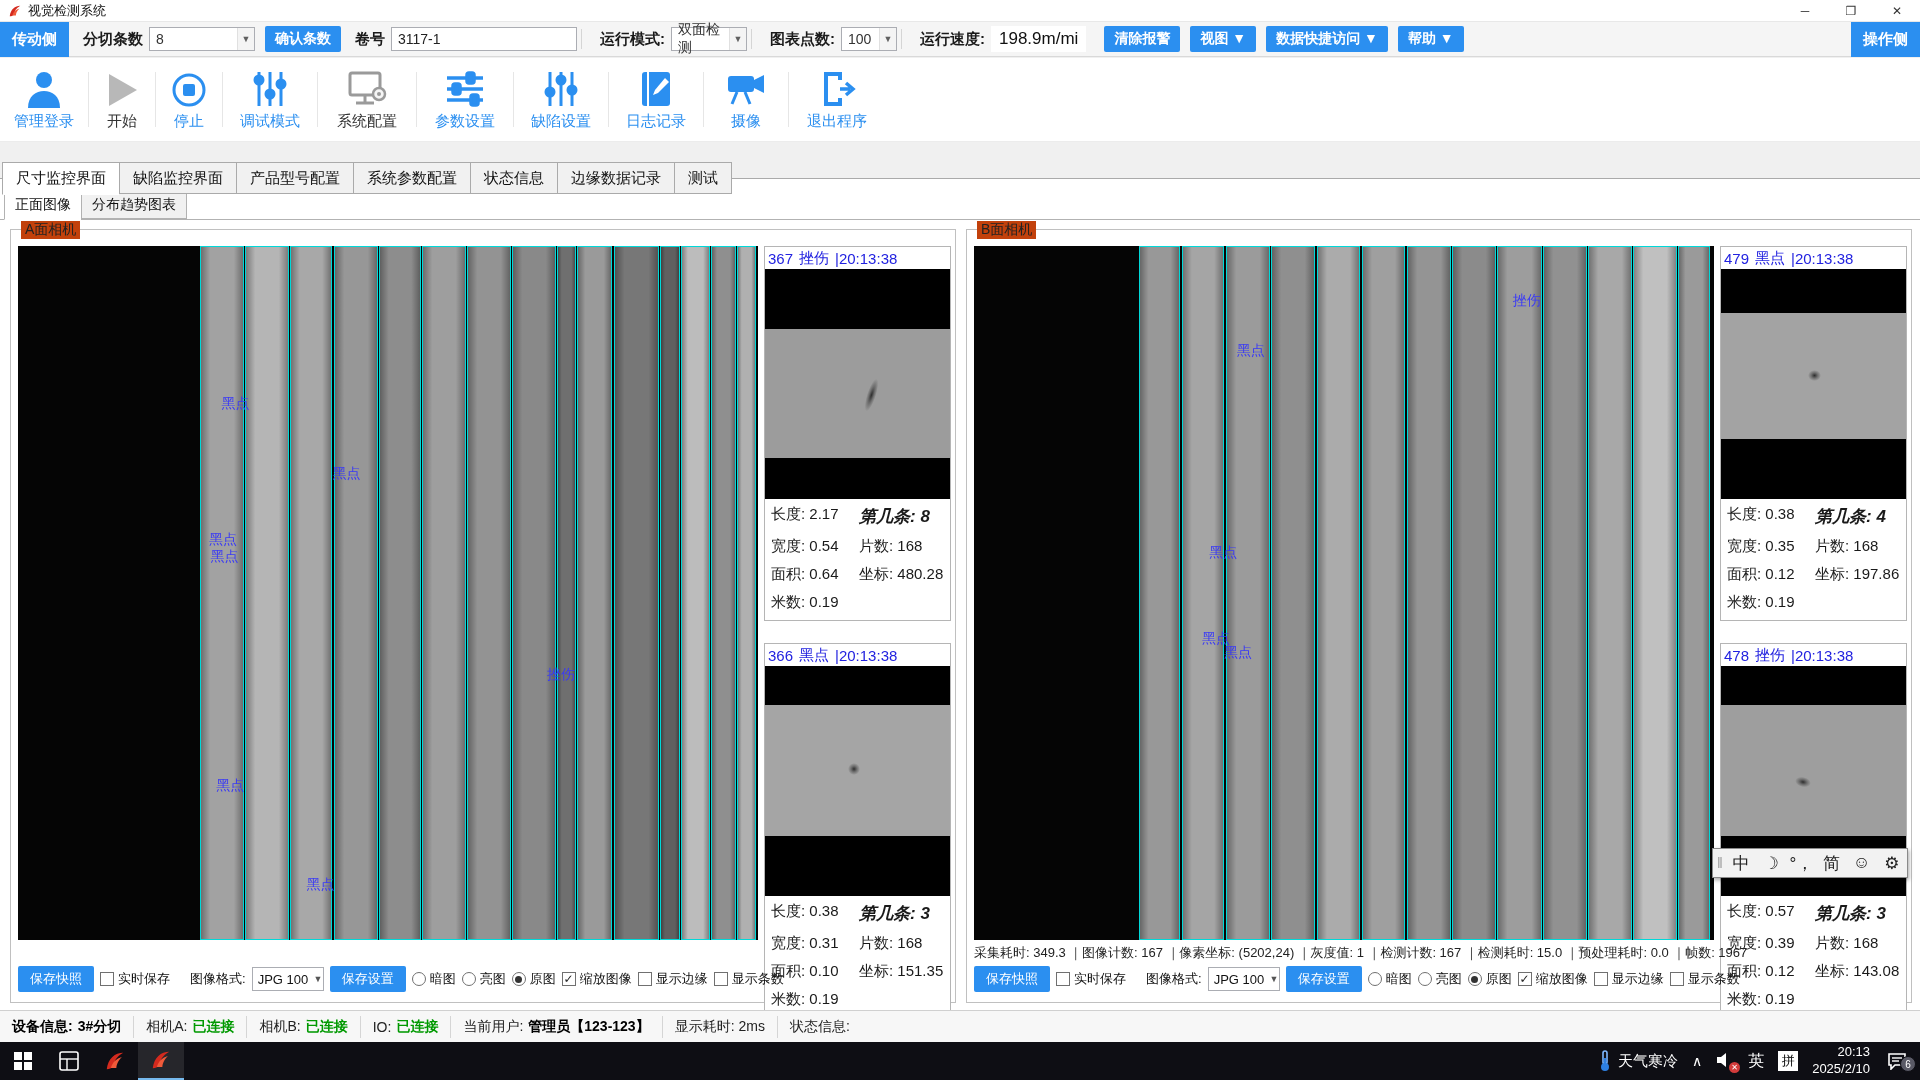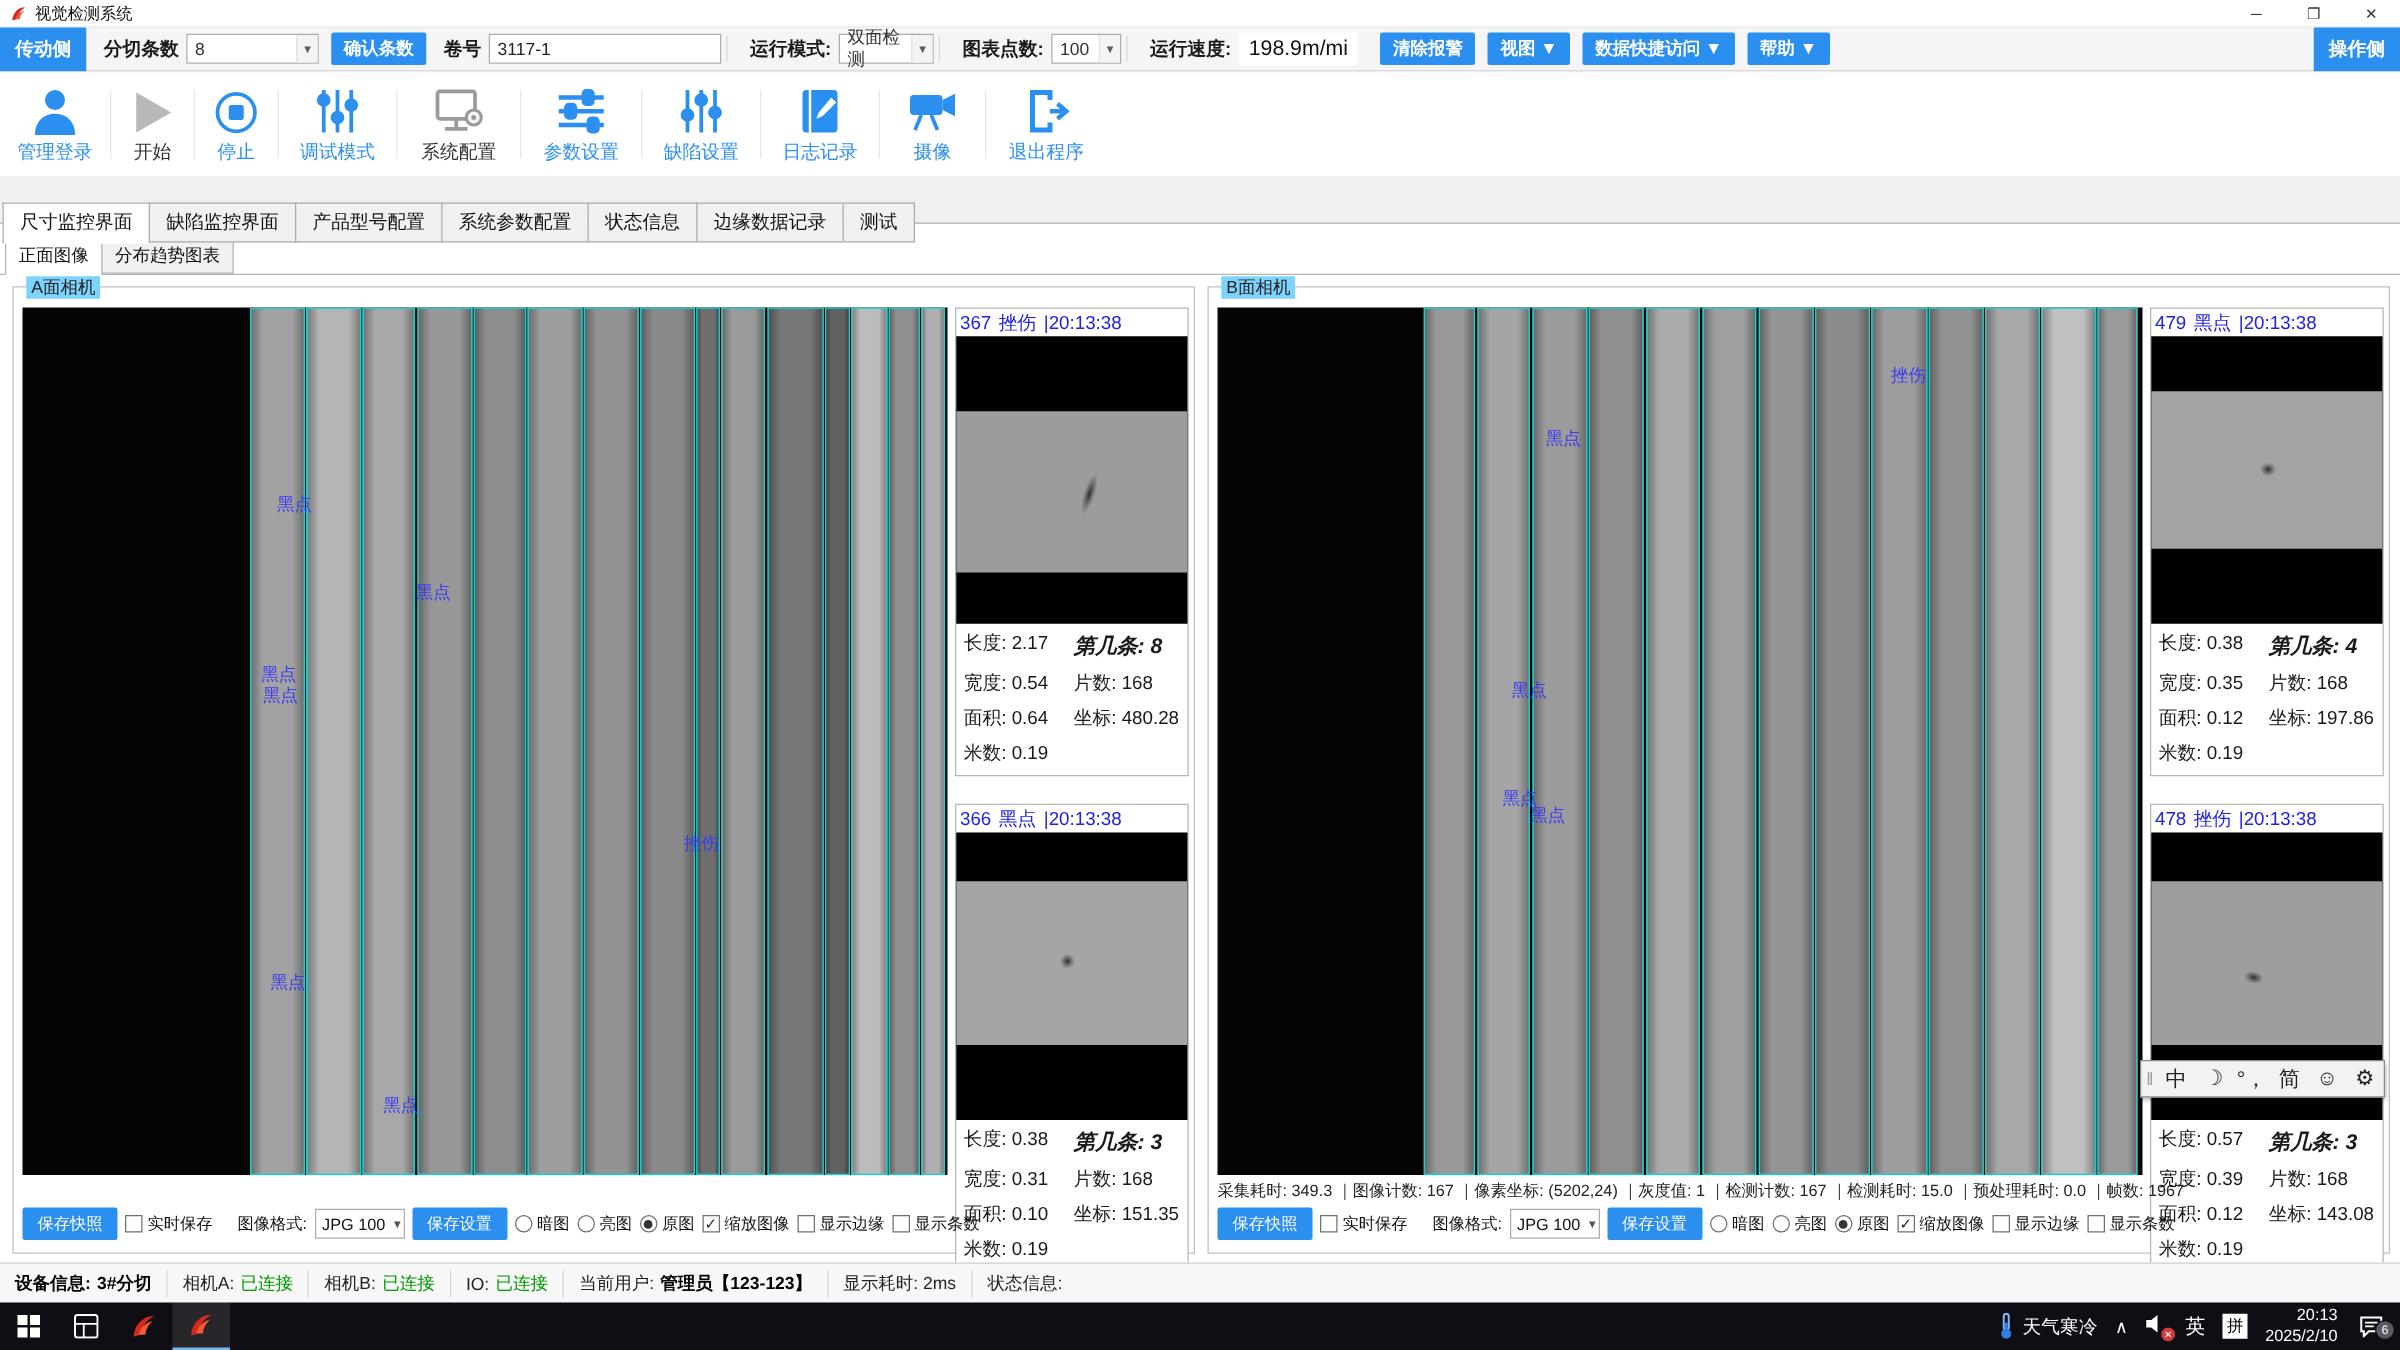--- a/index.html
+++ b/index.html
@@ -42,21 +42,21 @@
 
   .subtabs { position:absolute; top:10px; left:4px; display:flex; z-index:2; }
   .subtab { height:30px; line-height:28px; padding:0 10px; border:1px solid #b2b2b2; border-right:none; background:#f1f1f1; font-size:14px; color:#111; }
   .subtab:last-child { border-right:1px solid #b2b2b2; }
   .subtab.active { background:#fff; border-bottom:1px solid #fff; height:31px; }
   .subline { position:absolute; top:40px; left:0; width:1920px; height:1px; background:#b2b2b2; }
 
   
   .panel { position:absolute; top:50px; width:946px; height:774px; border:1px solid #c0c0c0; background:#fff; }
   .panel.a { left:10px; } .panel.b { left:966px; }
-  .panel-legend { position:absolute; top:-9px; left:10px; background:#7dd3fc; padding:0 4px; font-size:14px; color:#222; }
+  .panel-legend { position:absolute; top:-9px; left:10px; background:#c2410c; padding:0 4px; font-size:14px; color:#222; }
 
   .cam-image { position:absolute; left:7px; top:16px; width:740px; height:694px; background:#050505; overflow:hidden; }
   .strip { position:absolute; top:0; height:100%; border:1px solid #00d9d9; }
   .defect-label { position:absolute; font-size:14px; color:#3a3af5; white-space:nowrap; }
 
   .sidebar { position:absolute; left:753px; top:16px; width:187px; height:752px; }
   .defect-card { border:1px solid #b5b5b5; background:#fff; margin-bottom:22px; }
   .card-header { height:22px; display:flex; align-items:center; gap:6px; padding:0 3px; font-size:15px; color:#2222e0; }
   .card-thumb { position:relative; width:100%; height:230px; background:#000; overflow:hidden; }
   .thumb-band { position:absolute; left:0; right:0; }
@@ -71,21 +71,21 @@
   .rad { width:14px; height:14px; border:1px solid #707070; border-radius:50%; background:#fff; display:inline-flex; align-items:center; justify-content:center; flex:0 0 auto; }
   .rad.on::after { content:""; width:7px; height:7px; border-radius:50%; background:#333; }
   .ctl-group { display:flex; align-items:center; gap:4px; }
   .fmt-select { background:#fff; border:1px solid #abadb3; height:24px; display:flex; align-items:center; font-size:13px; }
   .fmt-select .sel-val { padding:0 5px; } .fmt-select .sel-arrow { width:16px; text-align:center; color:#555; font-size:9px; }
 
   
   .statusbar { position:absolute; top:1010px; left:0; width:1920px; height:32px; background:#f7f7f7; border-top:1px solid #d0d0d0; display:flex; align-items:center; font-size:14px; }
   .sb-seg { padding:0 12px; border-right:1px solid #d5d5d5; height:22px; display:flex; align-items:center; gap:5px; white-space:nowrap; }
   .sb-bold { font-weight:bold; color:#000; }
-  .sb-green { color:#009900; font-weight:normal; }
+  .sb-green { color:#009900; font-weight:bold; }
 
   
   .imebar { position:absolute; left:1712px; top:848px; width:196px; height:30px; background:#f2f2f2; border:1px solid #8a8a8a; box-shadow:1px 2px 4px rgba(0,0,0,.35); display:flex; align-items:center; z-index:30; color:#222; }
   .ime-grip { color:#9a9a9a; font-size:14px; padding:0 3px 0 4px; }
   .ime-item { flex:1; text-align:center; font-size:17px; }
 
   
   .taskbar { position:absolute; top:1042px; left:0; width:1920px; height:38px; background:#0e0e14; display:flex; align-items:stretch; color:#fff; }
   .tb-btn { width:46px; display:flex; align-items:center; justify-content:center; }
   .tb-btn.active { background:rgba(255,255,255,.10); border-bottom:2px solid #76b9ed; }

